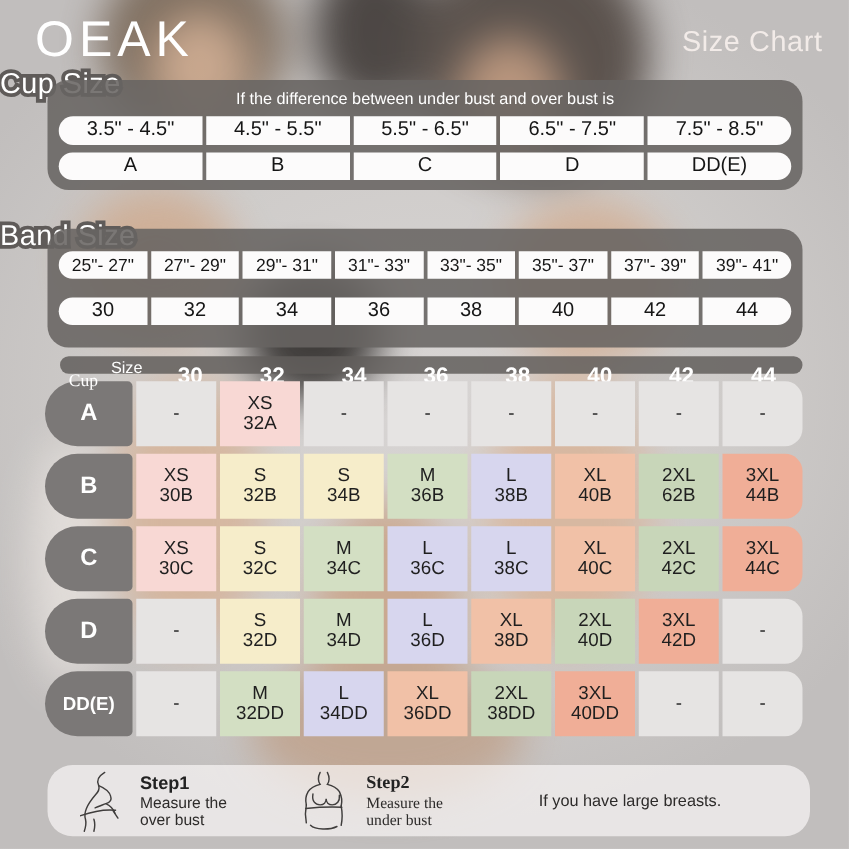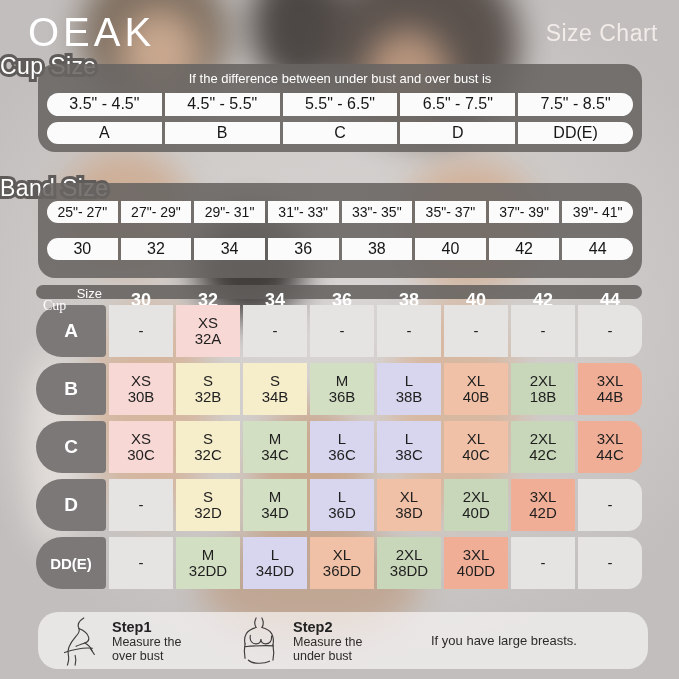--- a/index.html
+++ b/index.html
@@ -32,39 +32,39 @@
   .pill{flex:1;background:#fcfbfb;color:#161616;display:flex;align-items:center;justify-content:center;
         white-space:nowrap;}
   .pill-row .pill:first-child{border-radius:14px 0 0 14px;}
   .pill-row .pill:last-child{border-radius:0 14px 14px 0;}
   .row-tall .pill{height:23px;font-size:16px;}
   .row-med .pill{height:22px;font-size:16px;}
   .row-band .pill{height:22px;font-size:14px;}
   
   .matrix{position:absolute;left:36px;top:285px;width:606px;z-index:2;}
   .mgrid{display:grid;grid-template-columns:70px repeat(8,1fr);column-gap:3px;}
-  .m-header{height:14px;background:rgba(98,94,92,.85);border-radius:16px;align-items:center;}
+  .m-header{height:14px;background:rgba(98,94,92,.85);border-radius:16px;align-items:center;margin-left:12px;}
   .m-col{text-align:center;color:#fff;font-size:18px;font-weight:bold;}
   .m-corner{position:relative;height:31px;color:#fff;}
   .m-corner .c-top{position:absolute;right:4px;top:1px;font-size:13px;}
   .m-corner .c-bottom{position:absolute;left:7px;bottom:2px;font-size:14px;font-family:Liberation Serif, serif;}
   .m-row{margin-top:6px;}
   .row-label{height:52px;background:#7b7877;border-radius:26px 4px 4px 26px;color:#fff;
              display:flex;align-items:center;justify-content:center;font-size:19px;font-weight:bold;}
   .row-label.small{font-size:15px;}
   .cell{height:52px;display:flex;flex-direction:column;align-items:center;justify-content:center;
         color:#1f1f1f;font-size:15px;line-height:16px;}
   .m-row .cell:last-child{border-radius:0 14px 14px 0;}
   
   .footer-panel{position:absolute;left:38px;top:612px;width:610px;height:57px;box-sizing:border-box;z-index:2;
                 background:rgba(250,248,247,.68);border-radius:20px;
                 display:flex;align-items:center;padding:0 16px;}
   .fig{width:48px;height:50px;flex:0 0 auto;}
   .step{width:115px;margin-left:10px;flex:0 0 auto;}
-  .step2{width:122px;}
+  .step2{width:122px;font-family:Liberation Serif, serif;}
   .step-title{font-size:14.5px;font-weight:bold;color:#222;}
   .step-line{font-size:12.5px;color:#2d2b2a;line-height:14px;}
   .tips{margin-left:16px;}
   .tips .step-line{font-size:13px;line-height:16px;}
   .fig2m{margin-left:8px;}
 </style>
 </head>
 <body>
 
 <div class="page">
@@ -204,21 +204,21 @@
           <div class="cell" style="background: rgb(215, 214, 238);">
             <div class="cell-size">L</div>
             <div class="cell-code">38B</div>
           </div>
           <div class="cell" style="background: rgb(241, 193, 167);">
             <div class="cell-size">XL</div>
             <div class="cell-code">40B</div>
           </div>
           <div class="cell" style="background: rgb(200, 214, 185);">
             <div class="cell-size">2XL</div>
-            <div class="cell-code">18B</div>
+            <div class="cell-code">62B</div>
           </div>
           <div class="cell" style="background: rgb(240, 174, 151);">
             <div class="cell-size">3XL</div>
             <div class="cell-code">44B</div>
           </div>
         </div>
         <div class="mgrid m-row">
           <div class="row-label">C</div>
           <div class="cell" style="background: rgb(248, 216, 212);">
             <div class="cell-size">XS</div>

